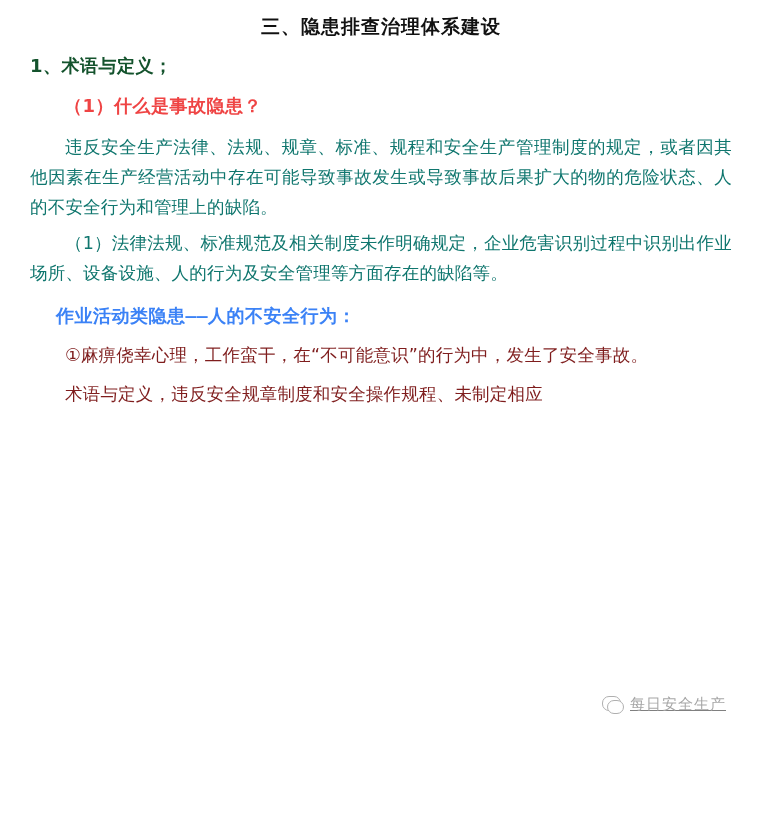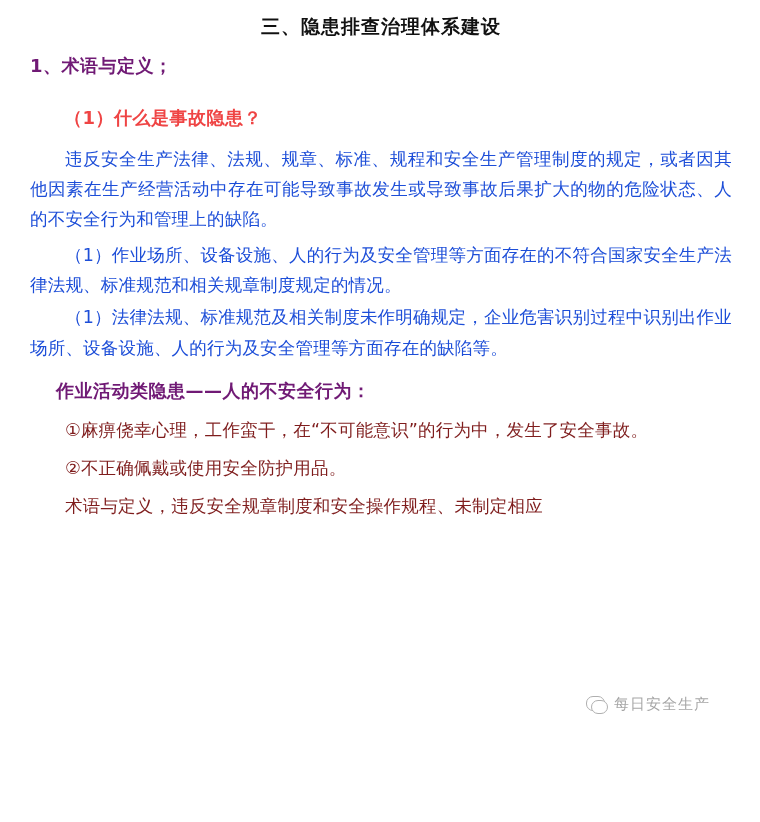--- a/index.html
+++ b/index.html
@@ -27,72 +27,74 @@
     text-align: center;
     font-weight: bold;
     font-size: 19px;
     letter-spacing: 1px;
     margin: 6px 0 14px 0;
     color: #111;
   }
   .heading-1 {
     font-size: 18px;
     font-weight: bold;
-    margin: 0 0 28px 0;
+    margin: 0 0 16px 0;
     letter-spacing: 0.5px;
-    color: #701a75;
+    color: #14532d;
   }
   .heading-2 {
     font-size: 18px;
     font-weight: bold;
     margin: 0 0 14px 0;
     padding-left: 34px;
     letter-spacing: 0.5px;
     color: #ef4444;
   }
   .heading-3 {
     font-size: 18px;
     font-weight: bold;
     margin: 16px 0 12px 0;
     padding-left: 26px;
     letter-spacing: 0.5px;
-    color: #701a75;
+    color: #3b82f6;
+    font-family: Liberation Mono, monospace;
   }
   p.body-text {
     font-size: 17.5px;
     line-height: 1.72;
     margin: 0 0 6px 0;
     text-align: justify;
     text-justify: inter-ideograph;
     text-indent: 2em;
-    color: #1d4ed8;
+    color: #0f766e;
     letter-spacing: 0.2px;
   }
   p.body-text.tight {
     margin-bottom: 2px;
   }
   p.list-item {
     font-size: 17.5px;
     line-height: 1.72;
     margin: 0 0 8px 0;
     text-align: justify;
     text-justify: inter-ideograph;
     text-indent: 2em;
     color: #7f1d1d;
     letter-spacing: 0.2px;
   }
   .watermark {
     position: absolute;
-    right: 50px;
+    right: 34px;
     bottom: 108px;
     display: flex;
     align-items: center;
     gap: 7px;
     opacity: 0.55;
     pointer-events: none;
+    text-decoration: underline;
   }
   .wm-icon {
     width: 21px;
     height: 18px;
     position: relative;
     flex: 0 0 auto;
   }
   .wm-icon .bubble {
     position: absolute;
     left: 0;
@@ -126,28 +128,26 @@
 <div class="page">
 
   <div class="doc-title">三、隐患排查治理体系建设</div>
 
   <div class="heading-1">1、术语与定义；</div>
 
   <div class="heading-2">（1）什么是事故隐患？</div>
 
   <p class="body-text">违反安全生产法律、法规、规章、标准、规程和安全生产管理制度的规定，或者因其他因素在生产经营活动中存在可能导致事故发生或导致事故后果扩大的物的危险状态、人的不安全行为和管理上的缺陷。</p>
 
-  <p class="body-text tight">（1）作业场所、设备设施、人的行为及安全管理等方面存在的不符合国家安全生产法律法规、标准规范和相关规章制度规定的情况。</p>
 
   <p class="body-text tight">（1）法律法规、标准规范及相关制度未作明确规定，企业危害识别过程中识别出作业场所、设备设施、人的行为及安全管理等方面存在的缺陷等。</p>
 
   <div class="heading-3">作业活动类隐患——人的不安全行为：</div>
 
   <p class="list-item">①麻痹侥幸心理，工作蛮干，在“不可能意识”的行为中，发生了安全事故。</p>
-  <p class="list-item">②不正确佩戴或使用安全防护用品。</p>
   <p class="list-item">术语与定义，违反安全规章制度和安全操作规程、未制定相应</p>
 
   <div class="watermark">
     <span class="wm-icon">
       <span class="bubble"></span>
       <span class="bubble2"></span>
     </span>
     <span class="wm-text">每日安全生产</span>
   </div>
 

